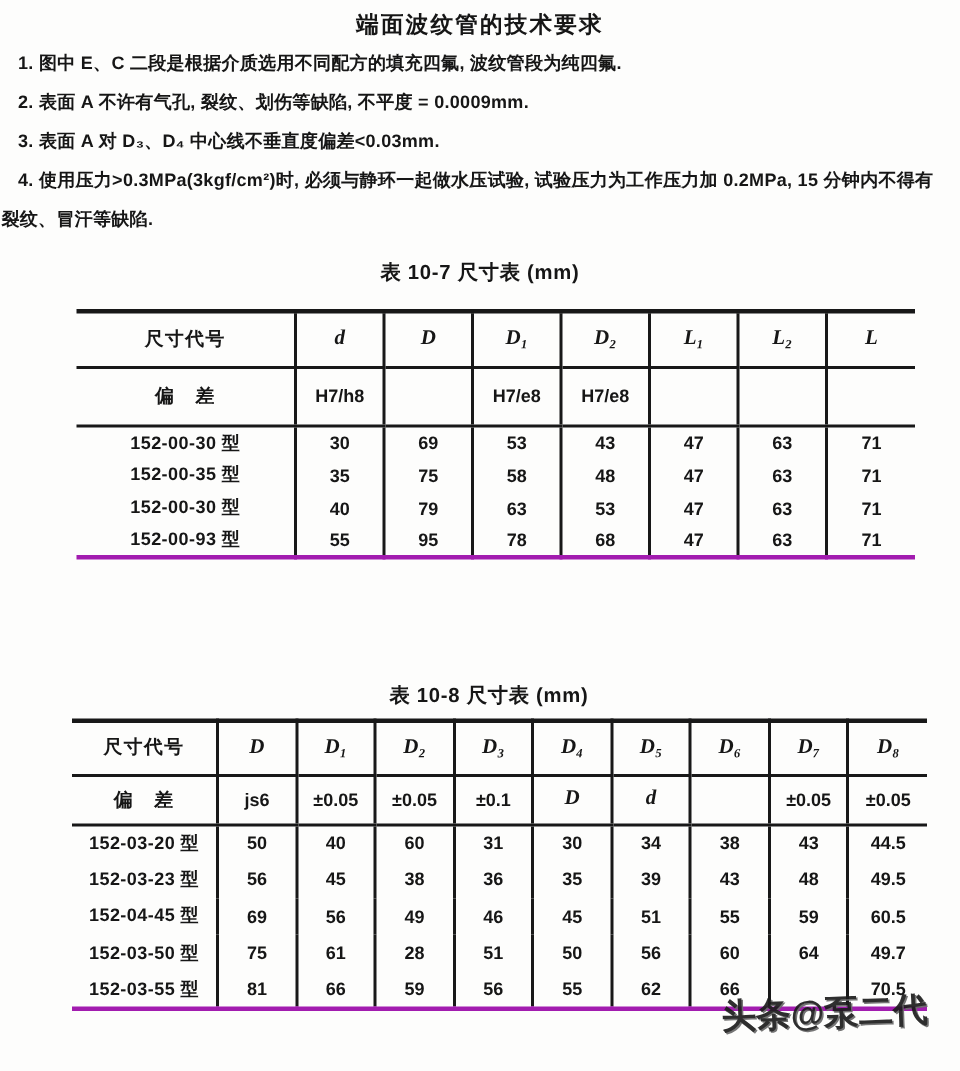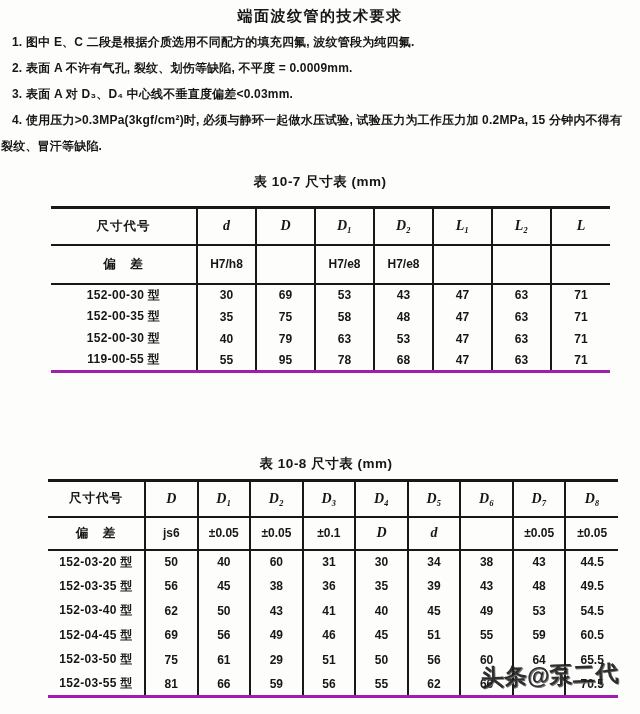--- a/index.html
+++ b/index.html
@@ -128,21 +128,21 @@
           <th class="model">152-00-30 型</th>
           <td>40</td>
           <td>79</td>
           <td>63</td>
           <td>53</td>
           <td>47</td>
           <td>63</td>
           <td>71</td>
         </tr>
         <tr>
-          <th class="model">119-00-55 型</th>
+          <th class="model">152-00-93 型</th>
           <td>55</td>
           <td>95</td>
           <td>78</td>
           <td>68</td>
           <td>47</td>
           <td>63</td>
           <td>71</td>
         </tr>
       </tbody>
     </table>
@@ -194,66 +194,54 @@
           <td>40</td>
           <td>60</td>
           <td>31</td>
           <td>30</td>
           <td>34</td>
           <td>38</td>
           <td>43</td>
           <td>44.5</td>
         </tr>
         <tr>
-          <th class="model">152-03-35 型</th>
+          <th class="model">152-03-23 型</th>
           <td>56</td>
           <td>45</td>
           <td>38</td>
           <td>36</td>
           <td>35</td>
           <td>39</td>
           <td>43</td>
           <td>48</td>
           <td>49.5</td>
         </tr>
         <tr>
-          <th class="model">152-03-40 型</th>
-          <td>62</td>
-          <td>50</td>
-          <td>43</td>
-          <td>41</td>
-          <td>40</td>
-          <td>45</td>
-          <td>49</td>
-          <td>53</td>
-          <td>54.5</td>
-        </tr>
-        <tr>
           <th class="model">152-04-45 型</th>
           <td>69</td>
           <td>56</td>
           <td>49</td>
           <td>46</td>
           <td>45</td>
           <td>51</td>
           <td>55</td>
           <td>59</td>
           <td>60.5</td>
         </tr>
         <tr>
           <th class="model">152-03-50 型</th>
           <td>75</td>
           <td>61</td>
-          <td>29</td>
+          <td>28</td>
           <td>51</td>
           <td>50</td>
           <td>56</td>
           <td>60</td>
           <td>64</td>
-          <td>65.5</td>
+          <td>49.7</td>
         </tr>
         <tr>
           <th class="model">152-03-55 型</th>
           <td>81</td>
           <td>66</td>
           <td>59</td>
           <td>56</td>
           <td>55</td>
           <td>62</td>
           <td>66</td>

